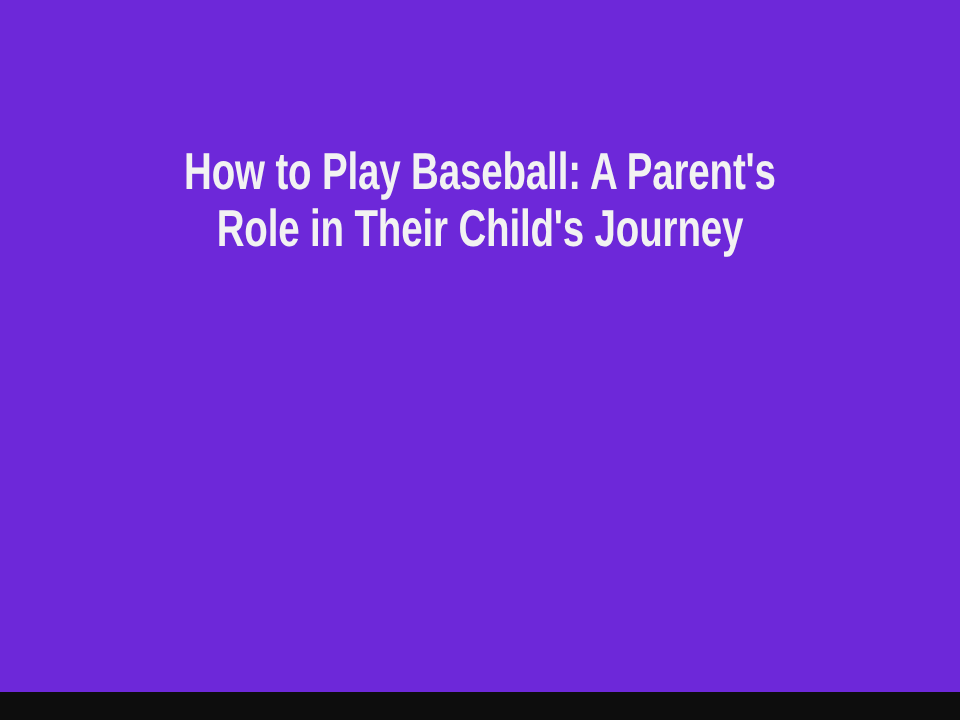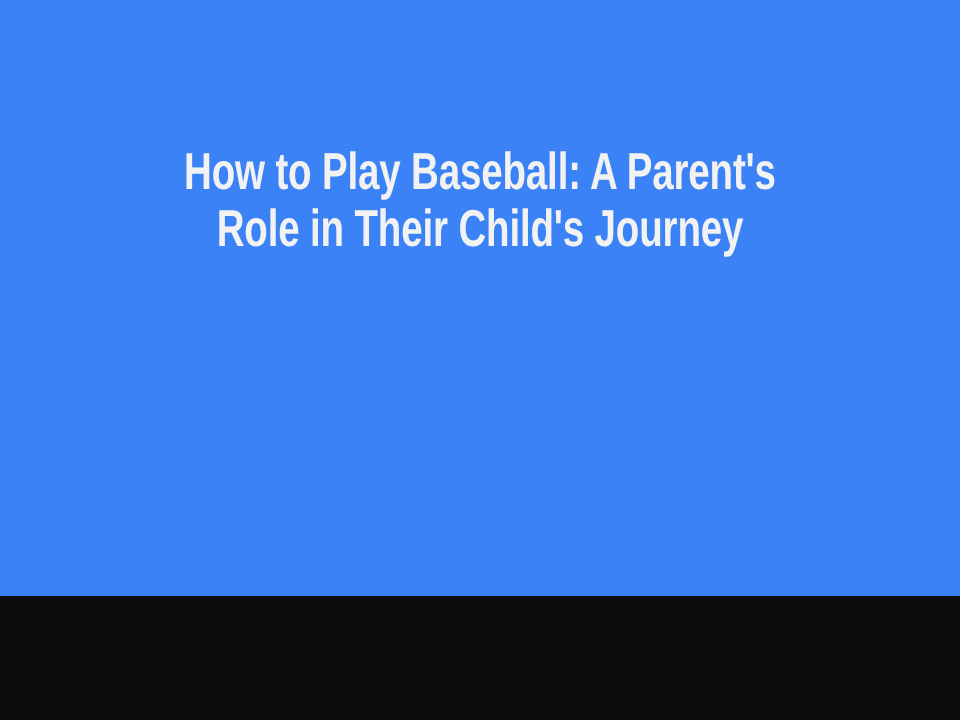--- a/index.html
+++ b/index.html
@@ -47,19 +47,19 @@
     transform: scaleX(0.74);
     transform-origin: center top;
     white-space: normal;
     text-rendering: geometricPrecision;
     -webkit-font-smoothing: antialiased;
   }
 </style>
 </head>
 <body style="background-color: rgb(13, 13, 13);">
 
-<div id="cover-canvas" style="background-color: #3b82f6; width: 960px; height: 596px;">
+<div id="cover-canvas" style="background-color: #6d28d9; width: 960px; height: 692px;">
 
   <div id="title-block">
     <h1 id="cover-title" style="color: rgb(242, 242, 242); text-align: center;">How to Play Baseball: A Parent's Role in Their Child's Journey</h1>
   </div>
 
 </div>
 
 </body></html>

